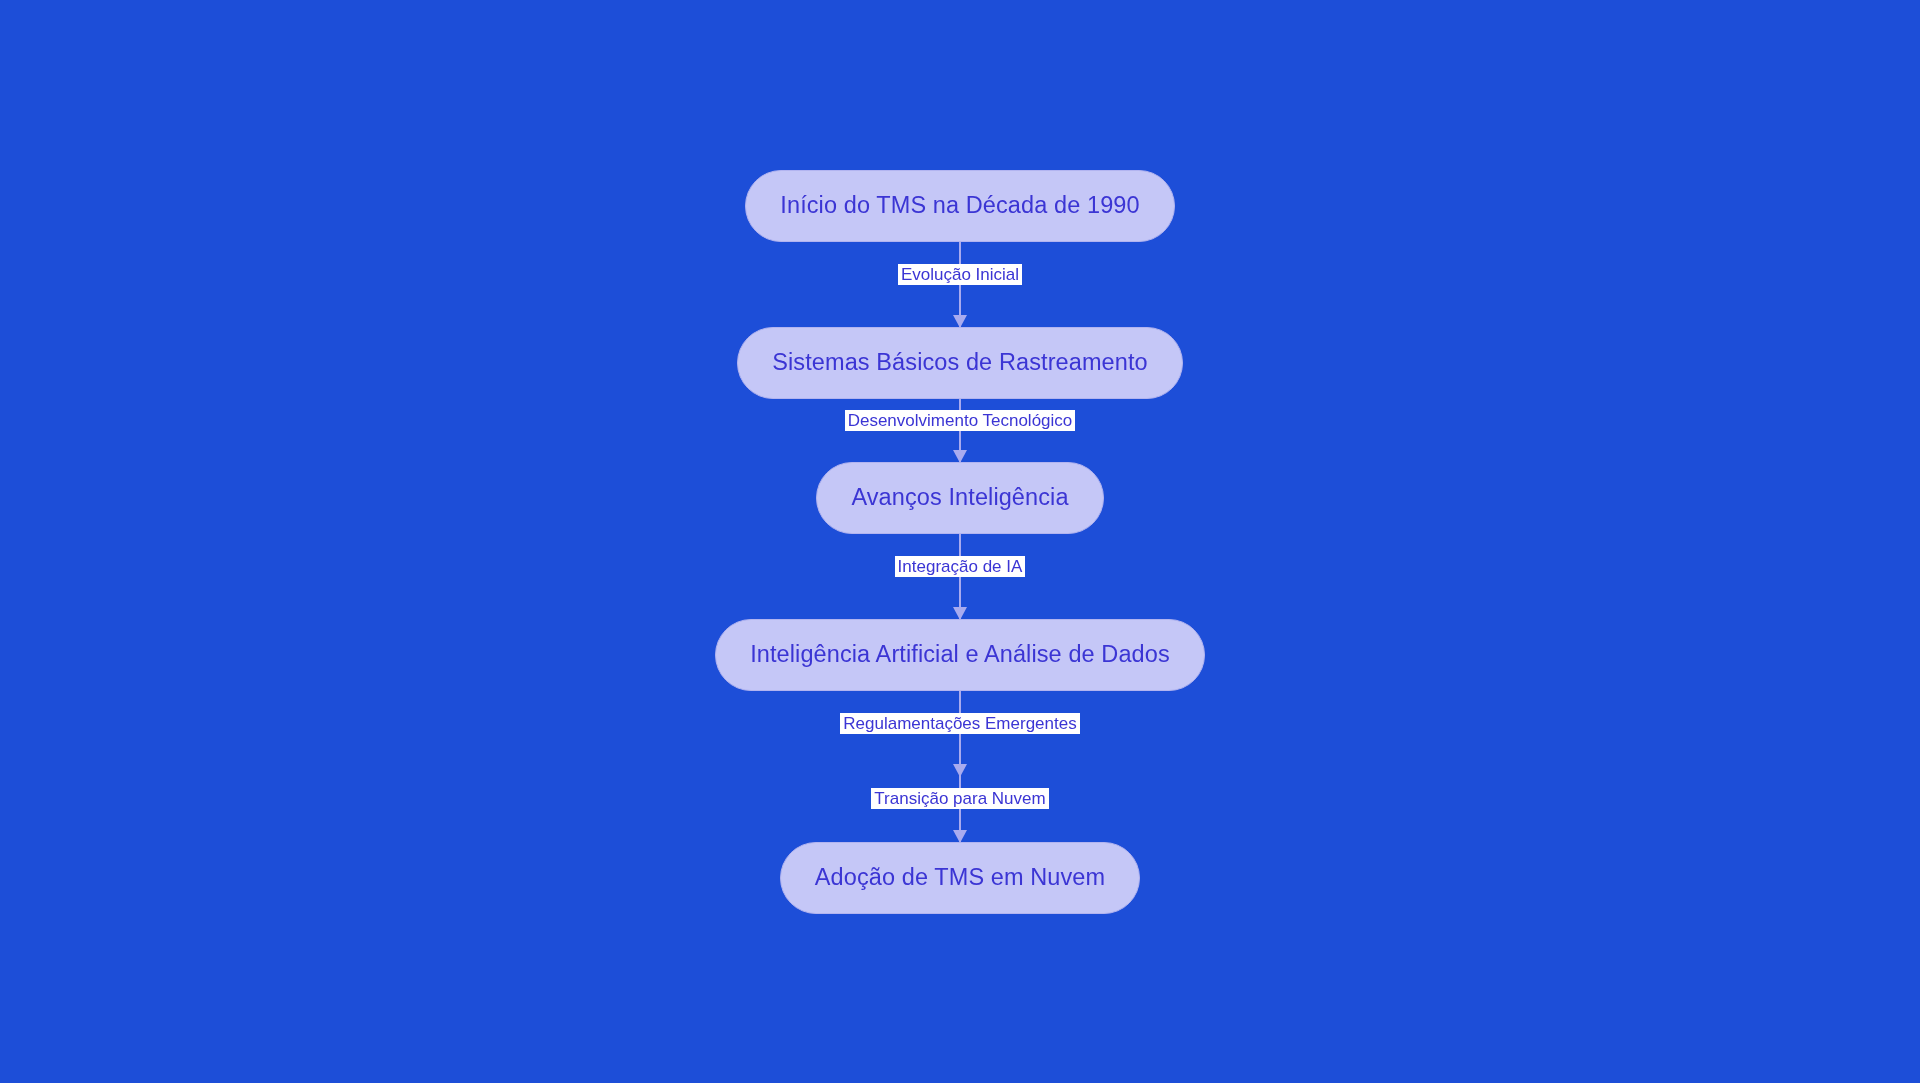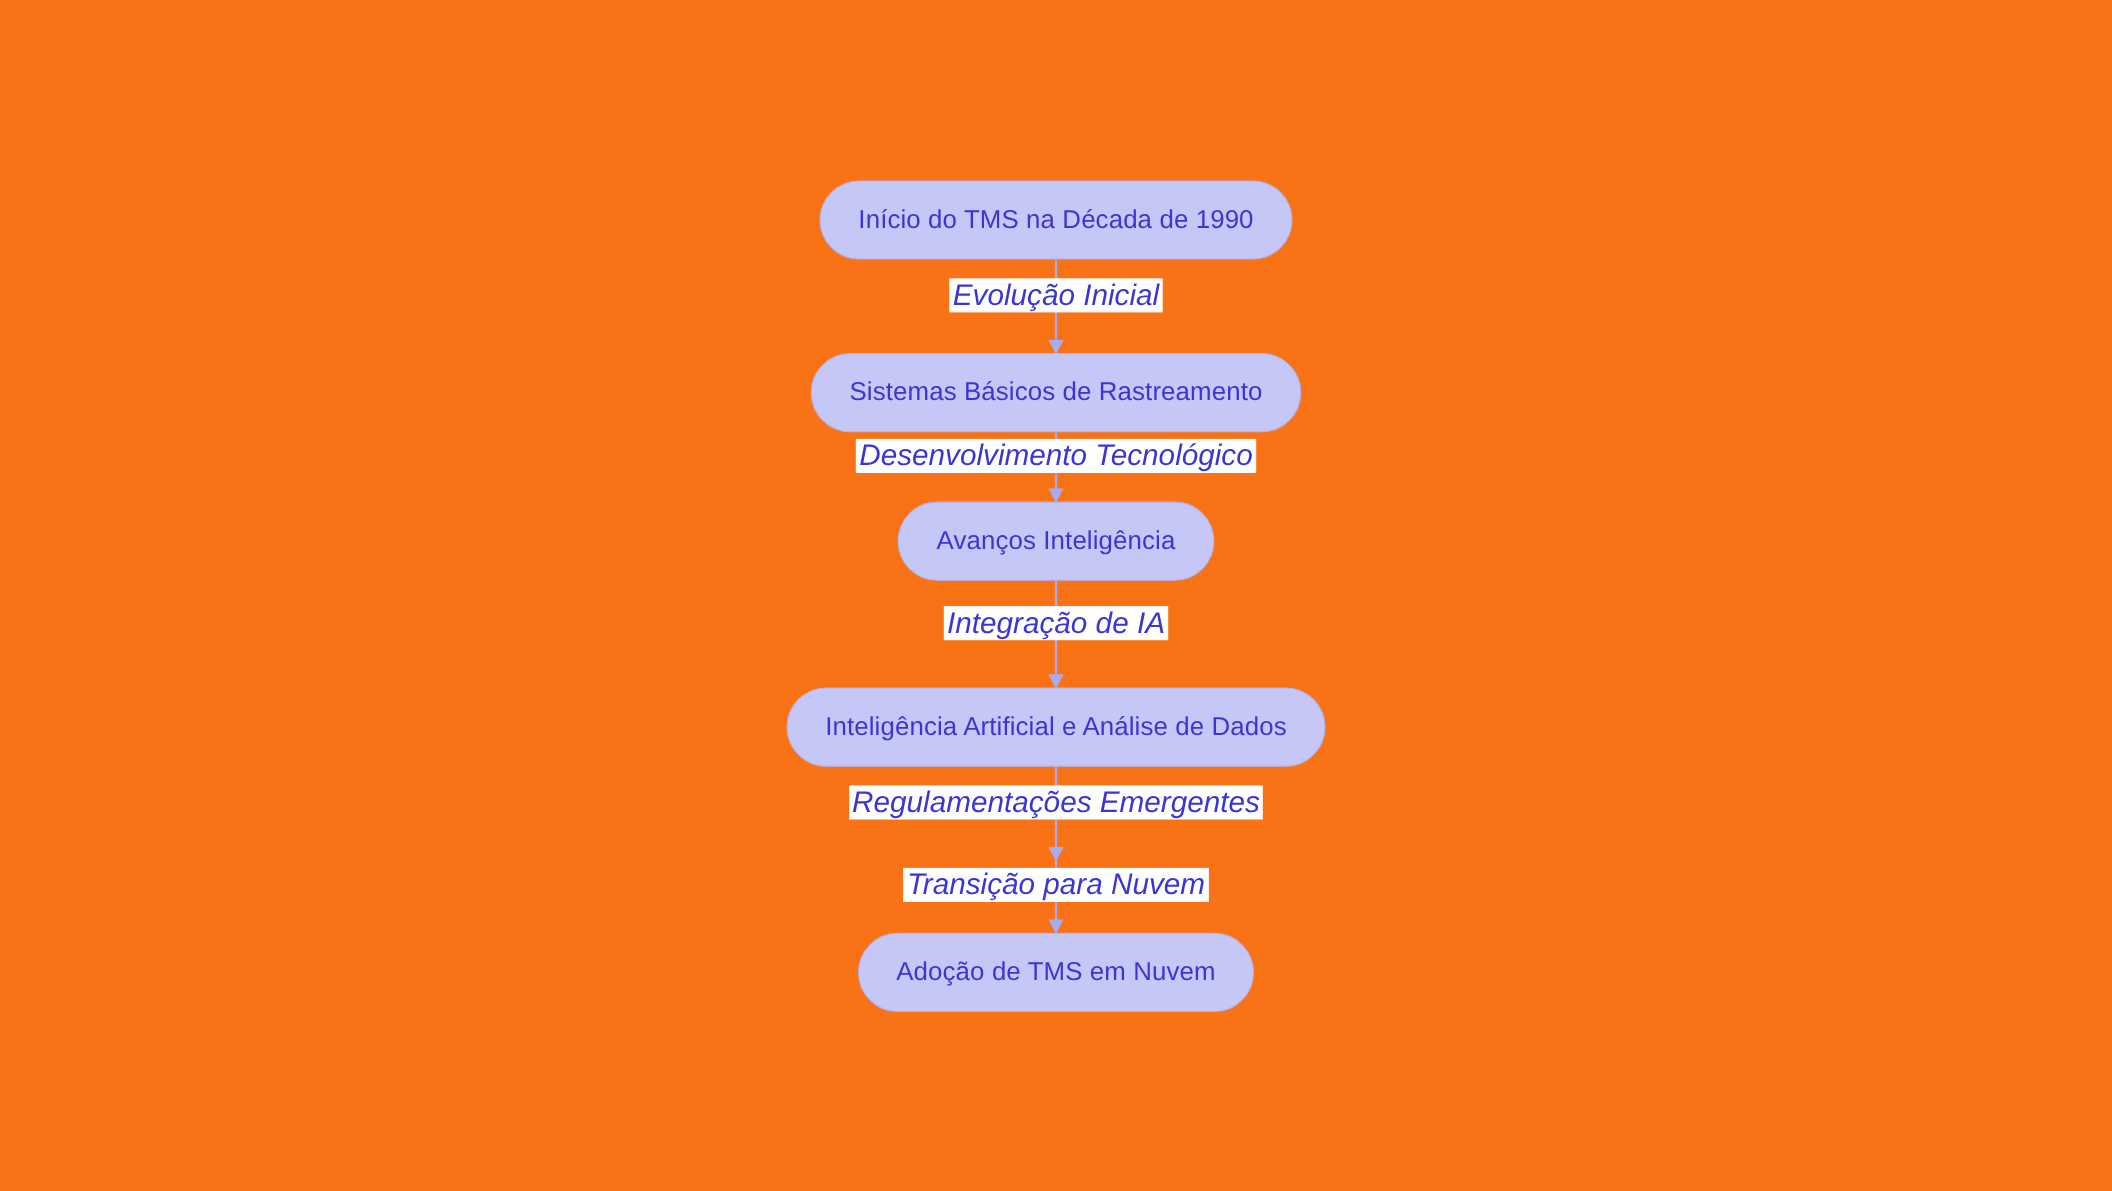--- a/index.html
+++ b/index.html
@@ -80,42 +80,41 @@
     width: 0;
     height: 0;
     border-left: 7.5px solid transparent;
     border-right: 7.5px solid transparent;
     border-top: 13px solid #a9abef;
   }
   .edge-label {
     position: relative;
     z-index: 3;
     color: #3b35d4;
-    font-size: 27px;
+    font-size: 17px;
     line-height: 1;
     white-space: nowrap;
     background: #ffffff;
     padding: 2px 3px;
-    font-style: italic;
   }
 
   
   .edge-h-1 { height: 85px; }
   .edge-h-2 { height: 63px; }
-  .edge-h-3 { height: 97px; }
+  .edge-h-3 { height: 85px; }
   .edge-h-4 { height: 85px; }
   .edge-h-5 { height: 66px; }
 
   
   .edge .edge-label { margin-bottom: 20px; }
 </style>
 </head>
 <body style="background: rgb(255, 255, 255);">
 
-<div id="flowchart" style="background: #f97316;">
+<div id="flowchart" style="background: #1d4ed8;">
   <div class="flow-column" style="justify-content: center;">
 
     <div class="node" style="background: rgb(197, 199, 247); border-color: rgb(178, 180, 240);">
       <span class="node-label" style="color: rgb(59, 53, 212);">Início do TMS na Década de 1990</span>
     </div>
 
     <div class="edge edge-h-1">
       <span class="edge-line" style="background: rgb(169, 171, 239);"></span>
       <span class="edge-label" style="color: rgb(59, 53, 212); background: rgb(255, 255, 255);">Evolução Inicial</span>
       <span class="edge-arrow" style="border-top-color: rgb(169, 171, 239);"></span>

